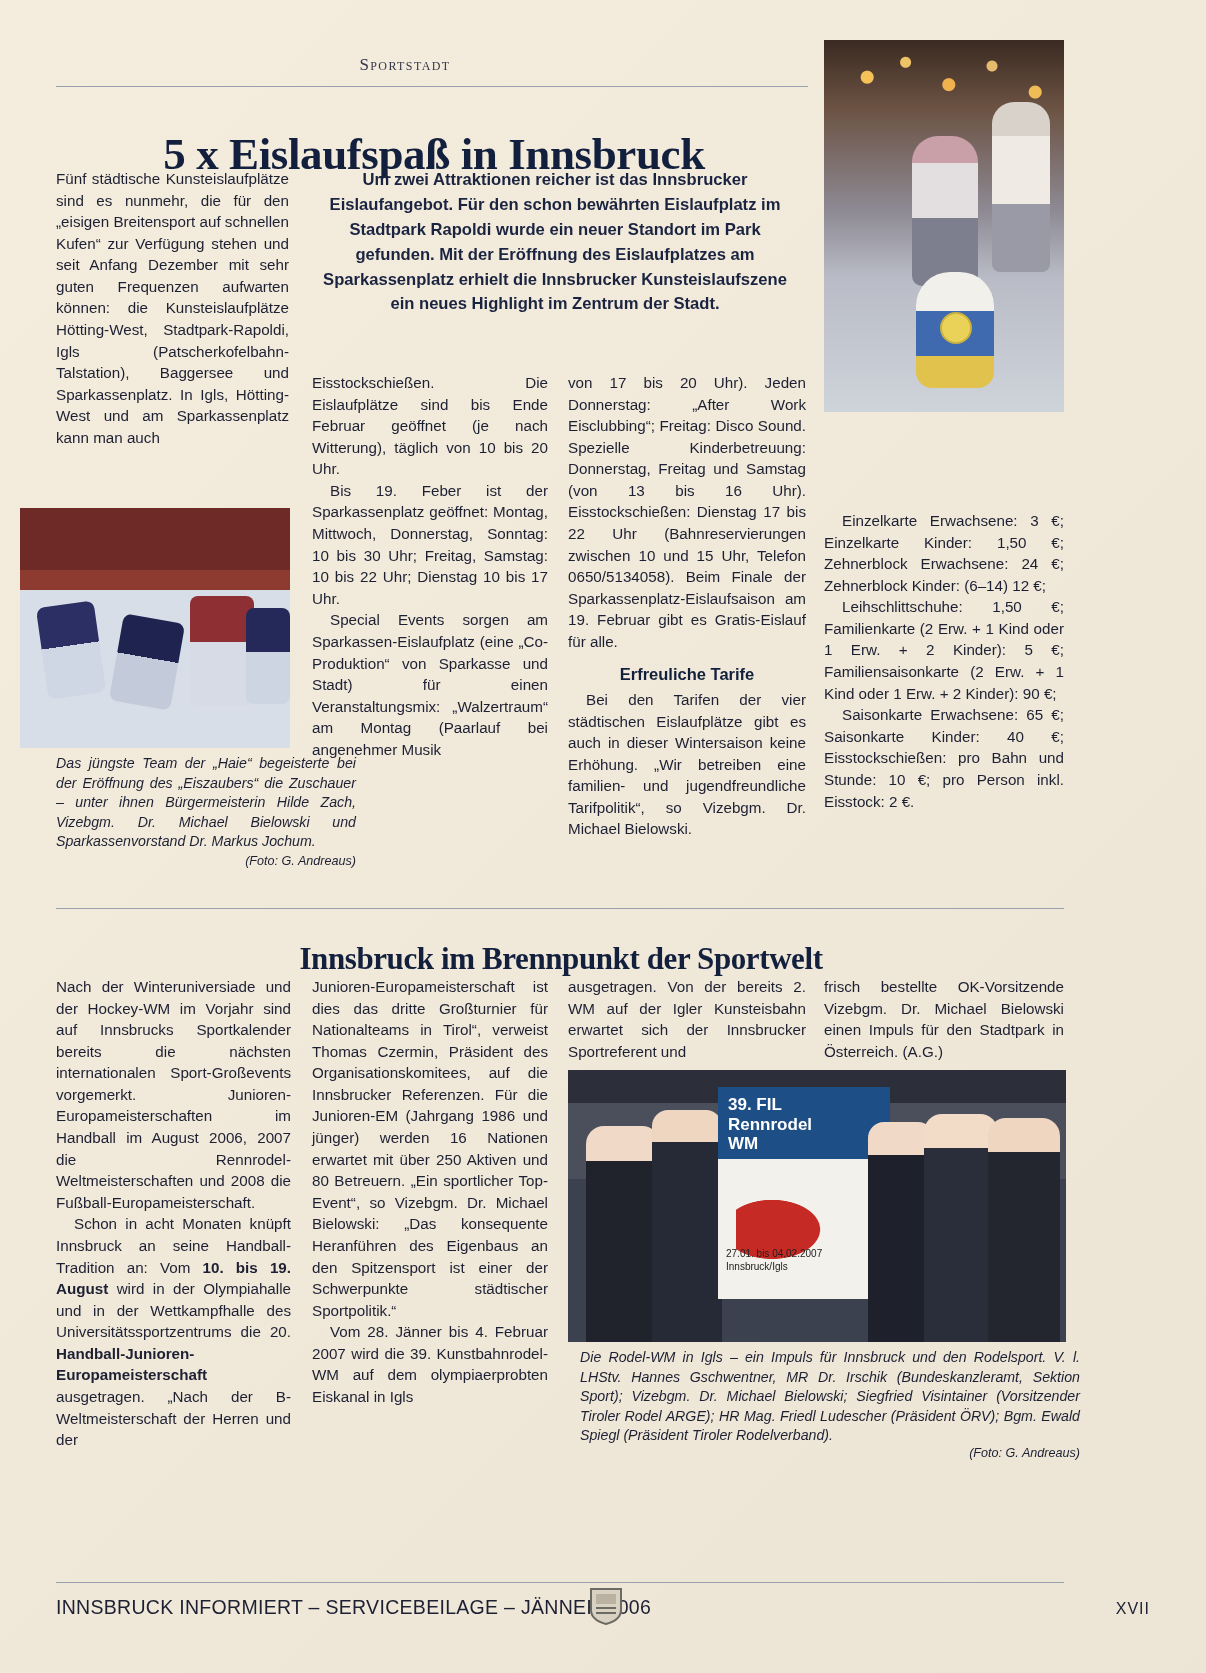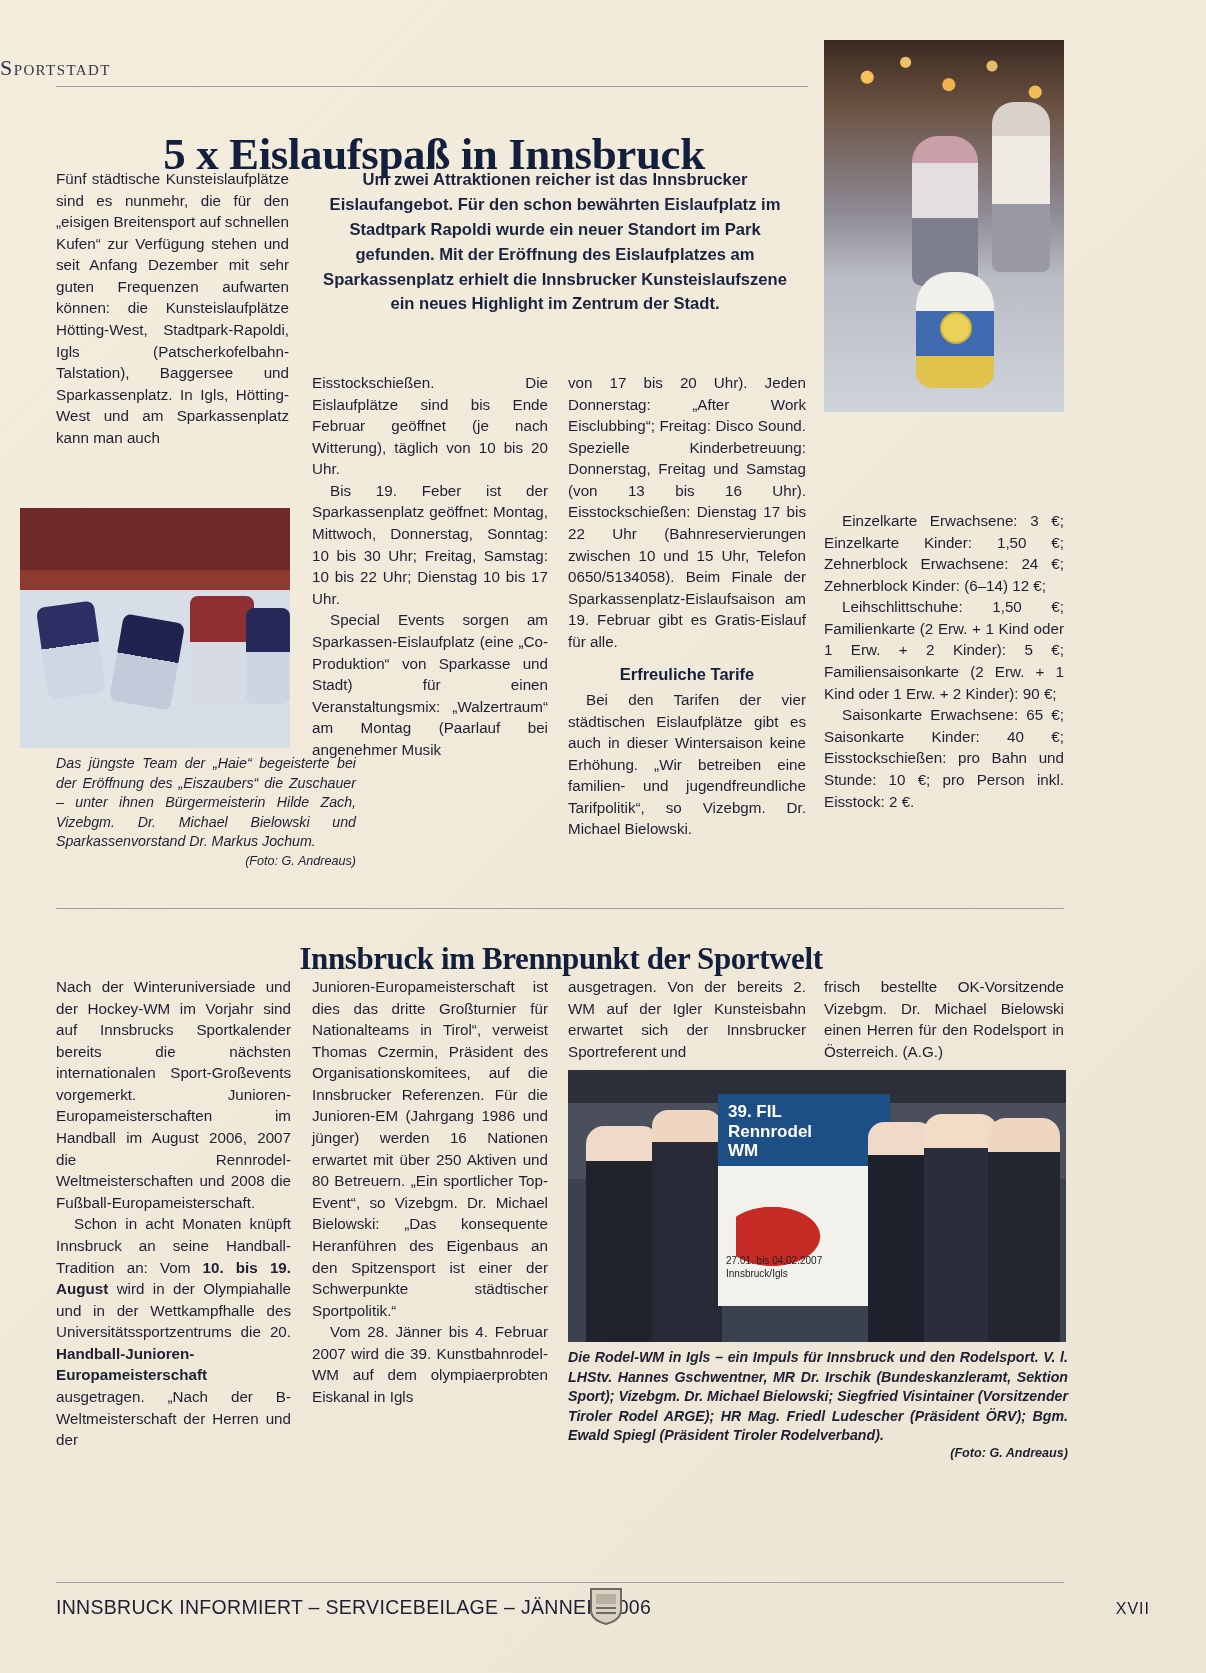--- a/index.html
+++ b/index.html
@@ -41,23 +41,23 @@
     font-style: italic;
     font-size: 12.6px;
     text-align: right;
     color: #1d2033;
   }
   
   .rubric {
     position: absolute;
     left: 0; top: 55px;
     width: 810px;
-    text-align: left;
+    text-align: center;
     font-family: "Liberation Serif", serif;
-    font-size: 22px;
+    font-size: 17px;
     letter-spacing: 1.4px;
     color: #34354a;
     font-variant: small-caps;
   }
   .hairline-top {
     position: absolute;
     left: 56px; top: 86px;
     width: 752px; height: 1px;
     background: #9aa0ae;
   }
@@ -151,23 +151,22 @@
   .a2c1 { position: absolute; left: 56px; top: 976px; width: 235px; }
   .a2c2 { position: absolute; left: 312px; top: 976px; width: 236px; }
   .a2c3 { position: absolute; left: 568px; top: 976px; width: 238px; }
   .a2c4 { position: absolute; left: 824px; top: 976px; width: 240px; }
   #photo-rodel {
     left: 568px; top: 1070px;
     width: 498px; height: 272px;
   }
   .cap-rodel {
     position: absolute;
-    left: 568px; top: 1348px;
+    left: 580px; top: 1348px;
     width: 500px;
-    font-weight: bold;
   }
   
   .hairline-bot {
     position: absolute;
     left: 56px; top: 1582px;
     width: 1008px; height: 1px;
     background: #9aa0ae;
   }
   .footer-left {
     position: absolute;
@@ -235,21 +234,21 @@
   #photo-hockey .p2 { position:absolute; left:96px; top:110px; width:62px; height:88px;
     background:linear-gradient(180deg,#1f2350 0 45%, #c3cada 45% 100%); transform:rotate(10deg); border-radius:8px;}
   #photo-hockey .p3 { position:absolute; left:170px; top:88px; width:64px; height:110px;
     background:linear-gradient(180deg,#8e2f33 0 42%, #d6dbe6 42% 100%); border-radius:8px;}
   #photo-hockey .p4 { position:absolute; left:226px; top:100px; width:44px; height:96px;
     background:linear-gradient(180deg,#25295a 0 46%, #cdd4e2 46% 100%); border-radius:8px;}
   #photo-rodel .ph-sky {
     background: linear-gradient(180deg,#2c2f3a 0 12%, #4b4f5c 12% 40%, #3c4150 40% 100%);
   }
   #photo-rodel .poster {
-    position:absolute; left:150px; top:24px; width:172px; height:212px;
+    position:absolute; left:150px; top:17px; width:172px; height:212px;
     background: linear-gradient(180deg,#1d4f86 0 34%, #f3f1ec 34% 100%);
   }
   #photo-rodel .poster .ptxt {
     color:#fff; font-weight:bold; font-size:17px; padding:8px 10px; line-height:1.15;
   }
   #photo-rodel .poster .swoosh {
     position:absolute; left:18px; top:108px; width:120px; height:86px;
     background: radial-gradient(ellipse at 30% 40%, #c62a24 0 40%, transparent 41%);
   }
   #photo-rodel .poster .pdate {
@@ -329,21 +328,21 @@
   <div class="col-text a2c2">
     <p class="noindent">Junioren-Europameisterschaft ist dies das dritte Großturnier für Nationalteams in Tirol“, verweist Thomas Czermin, Präsident des Organisationskomitees, auf die Innsbrucker Referenzen. Für die Junioren-EM (Jahrgang 1986 und jünger) werden 16 Nationen erwartet mit über 250 Aktiven und 80 Betreuern. „Ein sportlicher Top-Event“, so Vizebgm. Dr. Michael Bielowski: „Das konsequente Heranführen des Eigenbaus an den Spitzensport ist einer der Schwerpunkte städtischer Sportpolitik.“</p>
     <p>Vom 28. Jänner bis 4. Februar 2007 wird die 39. Kunstbahnrodel-WM auf dem olympiaerprobten Eiskanal in Igls</p>
   </div>
 
   <div class="col-text a2c3">
     <p class="noindent">ausgetragen. Von der bereits 2. WM auf der Igler Kunsteisbahn erwartet sich der Innsbrucker Sportreferent und</p>
   </div>
 
   <div class="col-text a2c4">
-    <p class="noindent">frisch bestellte OK-Vorsitzende Vizebgm. Dr. Michael Bielowski einen Herren für den Rodelsport in Österreich. (A.G.)</p>
+    <p class="noindent">frisch bestellte OK-Vorsitzende Vizebgm. Dr. Michael Bielowski einen Impuls für den Stadtpark in Österreich. (A.G.)</p>
   </div>
 
   <div class="photo" id="photo-rodel">
     <div class="ph-sky"></div>
     <div class="m1"></div>
       <div class="m2"></div>
     <div class="poster">
       <div class="ptxt">
         <div>39. FIL</div>
         <div>Rennrodel</div>

